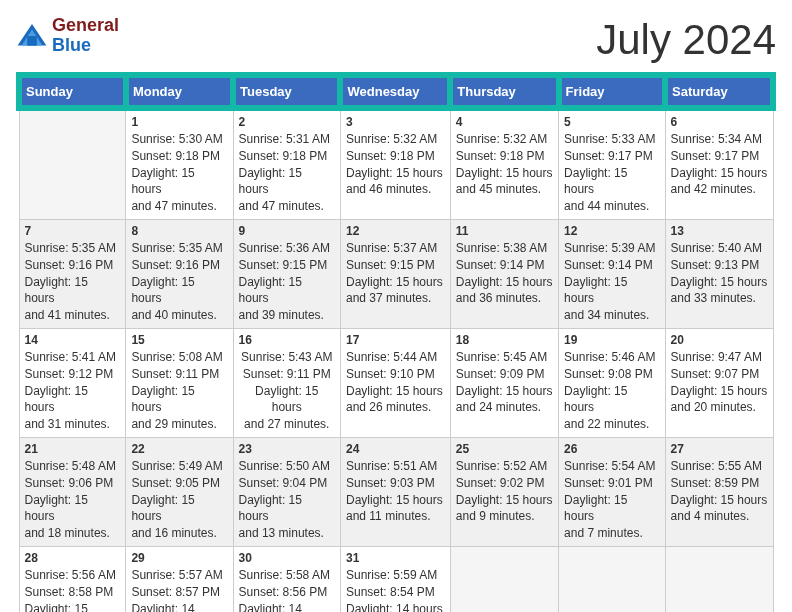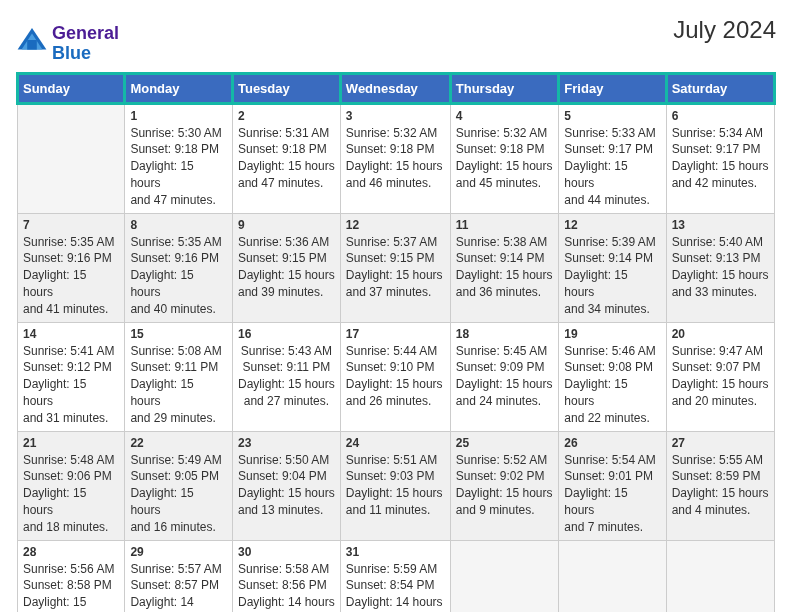--- a/index.html
+++ b/index.html
@@ -21,58 +21,57 @@
       align-items: center;
     }
     .logo-text {
       display: flex;
       flex-direction: column;
       line-height: 1.1;
     }
     .logo-general {
       font-size: 18px;
       font-weight: bold;
-      color: #4c1d95;
-      margin-top: 8px;
+      color: #7f1d1d;
     }
     .logo-blue {
       font-size: 18px;
       font-weight: bold;
       color: #1a6bbf;
     }
     .logo-icon {
       width: 32px;
       height: 32px;
       margin-right: 4px;
     }
     .title-section {
       text-align: right;
     }
     .month-title {
-      font-size: 24px;
+      font-size: 42px;
       color: #333;
       font-weight: normal;
     }
     .location {
       font-size: 14px;
       color: #555;
     }
     .calendar {
       width: 100%;
       border-collapse: collapse;
       font-size: 11px;
     }
     .calendar th {
       background-color: #3a6bbf;
       color: #fff;
       padding: 6px 4px;
       text-align: left;
       font-size: 13px;
       font-weight: bold;
-      border: 3px solid #14b8a6;
+      border: 6px solid #14b8a6;
     }
     .calendar td {
       border: 1px solid #ccc;
       vertical-align: top;
       padding: 4px 5px;
       width: 113px;
       min-height: 80px;
       background: #fff;
     }
     .calendar tr:nth-child(even) td {

